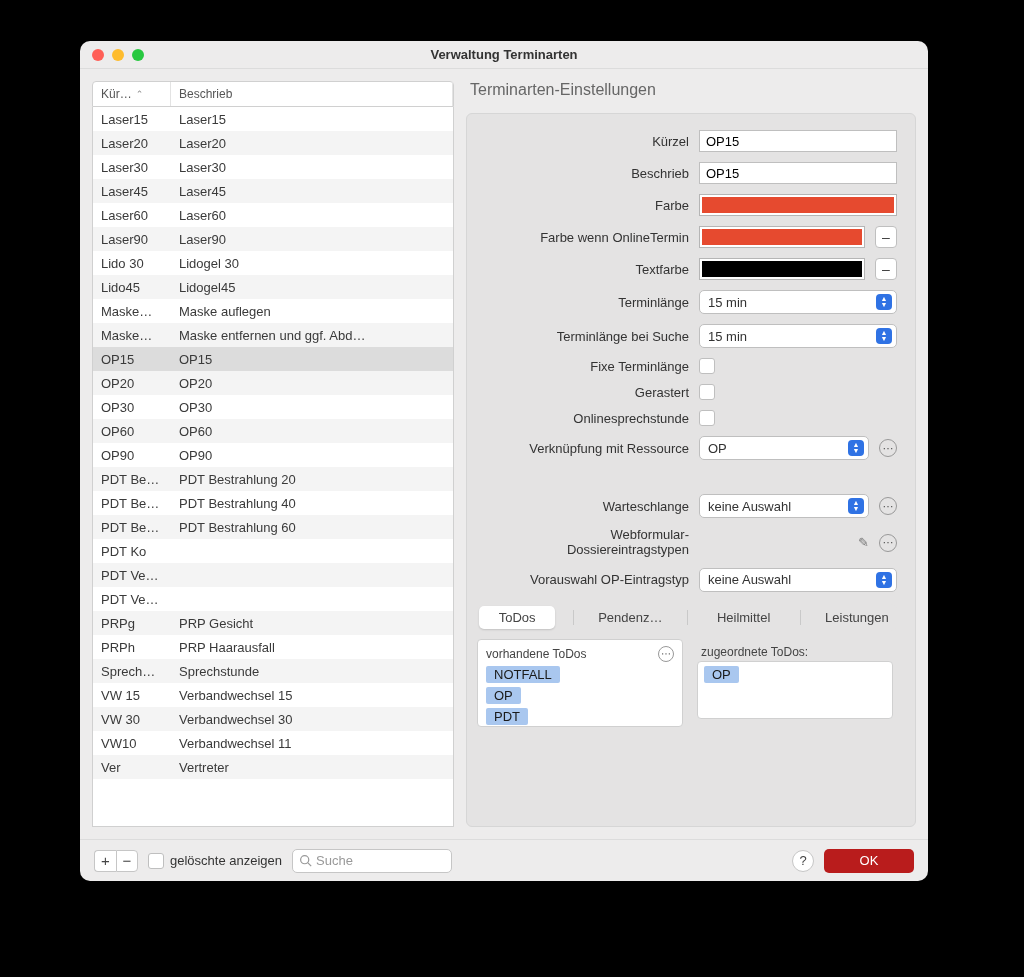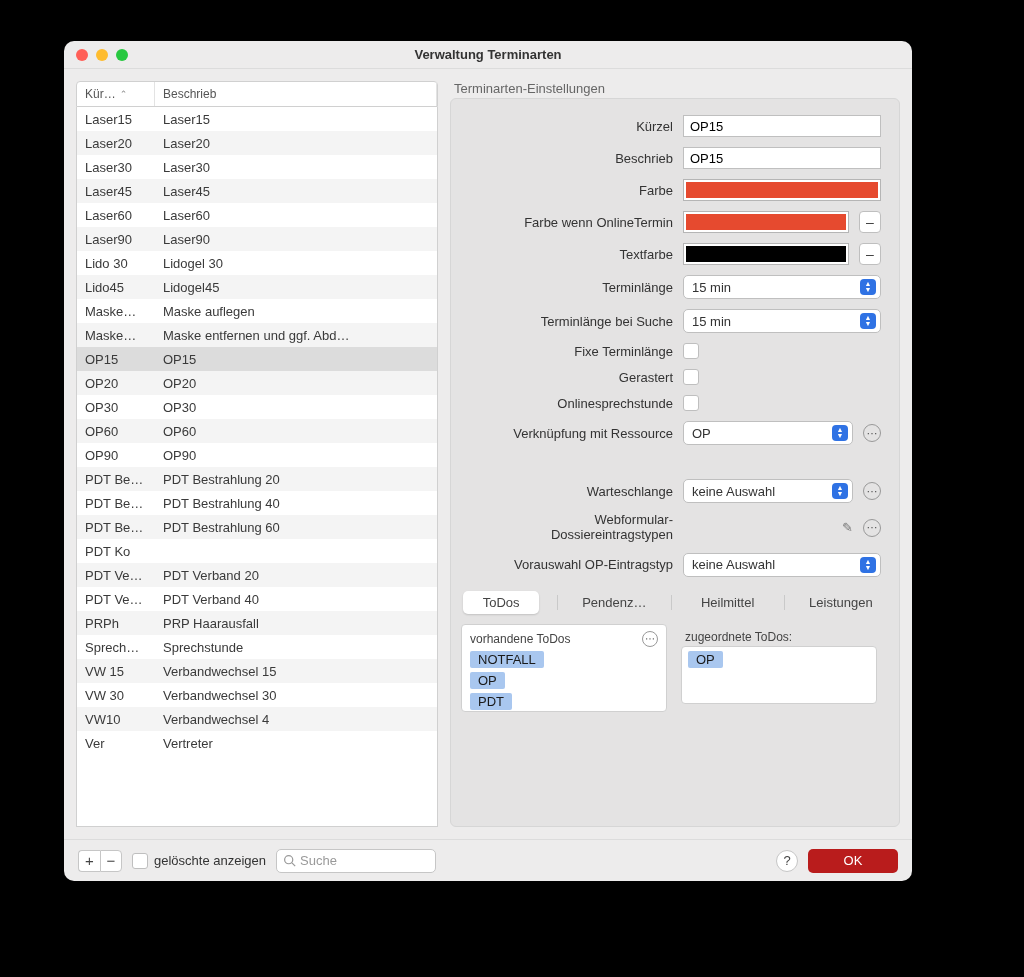--- a/index.html
+++ b/index.html
@@ -1,18 +1,18 @@
 <!DOCTYPE html>
 <html><head>
 <meta charset="utf-8">
 <style>
   * { box-sizing: border-box; margin: 0; padding: 0; font-family: -apple-system, BlinkMacSystemFont, "Helvetica Neue", sans-serif; }
   body { background: #000; width: 1024px; height: 977px; overflow: hidden; }
   .window {
-    position: absolute; left: 64px; top: 41px; width: 848px; height: 840px;
+    position: absolute; left: 80px; top: 41px; width: 848px; height: 840px;
     background: #edecec; border-radius: 10px; box-shadow: 0 20px 60px rgba(0,0,0,0.6);
     display: flex; flex-direction: column;
   }
   .titlebar {
     height: 28px; display: flex; align-items: center; padding: 0 12px; position: relative;
     border-bottom: 1px solid #dcdcdc;
   }
   .traffic { display: flex; gap: 8px; }
   .traffic span { width: 12px; height: 12px; border-radius: 50%; display: block; }
   .t-close { background: #ff5f57; }
@@ -26,21 +26,21 @@
   .th { padding: 5px 8px; border-right: 1px solid #e3e3e3; display: flex; align-items: center; gap: 4px; }
   .th1 { width: 78px; }
   .th2 { flex: 1; }
   .sort { font-size: 9px; color: #888; }
   .table-body { flex: 1; overflow-y: auto; border: 1px solid #d0d0d0; border-top:none; background: #fff; position: relative; }
   .row { display: flex; font-size: 13px; color: #3a3a3a; height: 24px; align-items: center; }
   .row:nth-child(even) { background: #f4f4f4; }
   .row.selected { background: #dcdcdc; }
   .cell1 { width: 78px; padding: 0 8px; white-space: nowrap; overflow: hidden; text-overflow: ellipsis; }
   .cell2 { flex: 1; padding: 0 8px; white-space: nowrap; overflow: hidden; text-overflow: ellipsis; }
-  .section-title { font-size: 13px; color: #666; margin-bottom: 2px; margin-left: 4px; }
+  .section-title { font-size: 16px; color: #666; margin-bottom: 14px; margin-left: 4px; }
   .panel { flex: 1; background: #e4e3e3; border: 1px solid #d6d6d6; border-radius: 6px; padding: 16px 18px 18px 10px; overflow: hidden; display: flex; flex-direction: column; }
   .form { display: flex; flex-direction: column; gap: 10px; }
   .frow { display: flex; align-items: center; gap: 10px; }
   .flabel { width: 212px; text-align: right; font-size: 13px; color: #333; }
   .flabel.two-line { line-height: 1.15; }
   .finput { flex: 1; height: 22px; border: 1px solid #bfbfbf; background: #fff; padding: 0 6px; font-size: 13px; }
   .colorbox { flex: 1; height: 22px; border: 1px solid #b5b5b5; background: #fff; padding: 2px; display:flex; }
   .colorbox .swatch { flex:1; background: #e64a2f; }
   .colorbox.online .swatch { background:#e64a2f; }
   .colorbox.text .swatch { background:#000; }
@@ -170,45 +170,47 @@
           </div>
           <div class="row">
             <div class="cell1">PDT Be…</div>
             <div class="cell2">PDT Bestrahlung 60</div>
           </div>
           <div class="row">
             <div class="cell1">PDT Ko</div>
           </div>
           <div class="row">
             <div class="cell1">PDT Ve…</div>
-            <div class="cell2">PDT Verband 20</div>
           </div>
           <div class="row">
             <div class="cell1">PDT Ve…</div>
-            <div class="cell2">PDT Verband 40</div>
+          </div>
+          <div class="row">
+            <div class="cell1">PRPg</div>
+            <div class="cell2">PRP Gesicht</div>
           </div>
           <div class="row">
             <div class="cell1">PRPh</div>
             <div class="cell2">PRP Haarausfall</div>
           </div>
           <div class="row">
             <div class="cell1">Sprech…</div>
             <div class="cell2">Sprechstunde</div>
           </div>
           <div class="row">
             <div class="cell1">VW 15</div>
             <div class="cell2">Verbandwechsel 15</div>
           </div>
           <div class="row">
             <div class="cell1">VW 30</div>
             <div class="cell2">Verbandwechsel 30</div>
           </div>
           <div class="row">
             <div class="cell1">VW10</div>
-            <div class="cell2">Verbandwechsel 4</div>
+            <div class="cell2">Verbandwechsel 11</div>
           </div>
           <div class="row">
             <div class="cell1">Ver</div>
             <div class="cell2"> Vertreter</div>
           </div>
         </div>
     </div>
 
     <div class="right">
       <div class="section-title">Terminarten-Einstellungen</div>

